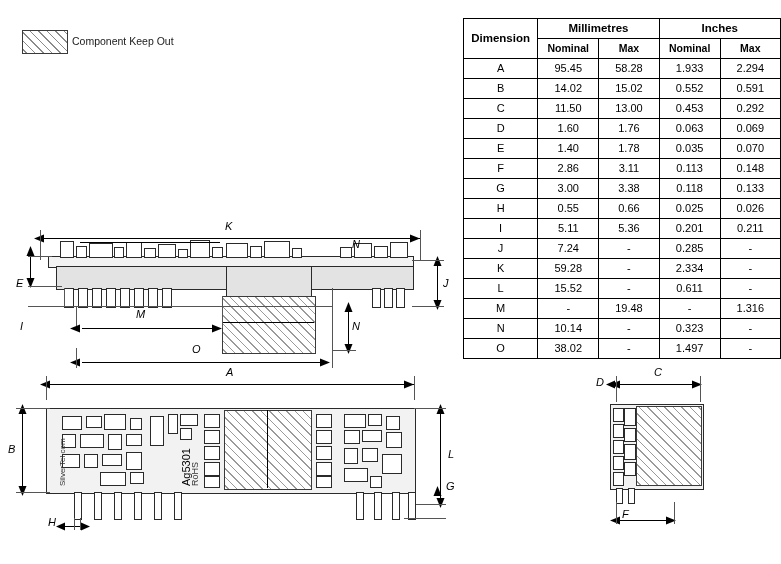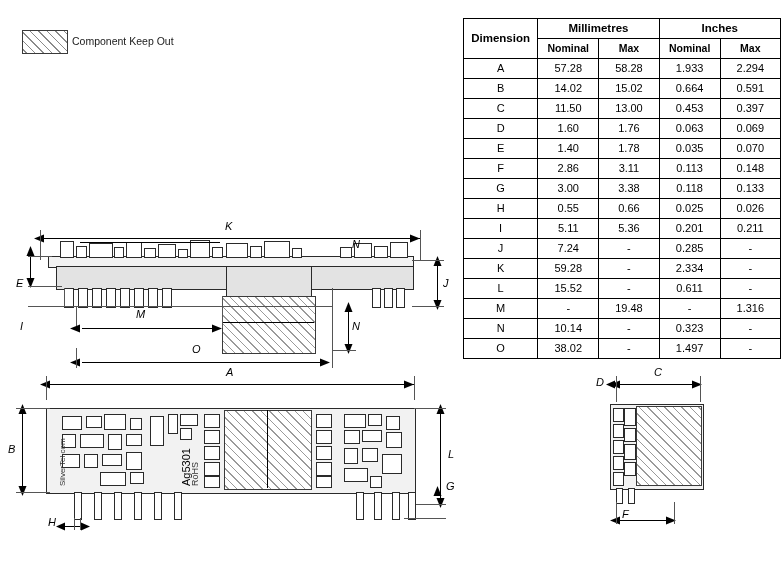--- a/index.html
+++ b/index.html
@@ -126,38 +126,38 @@
       <tr>
         <th class="numcol hdr-sub">Nominal</th>
         <th class="numcol hdr-sub">Max</th>
         <th class="numcol hdr-sub">Nominal</th>
         <th class="numcol hdr-sub">Max</th>
       </tr>
     </thead>
     <tbody id="dim-table-body">
         <tr>
           <td class="dimcol">A</td>
-          <td class="numcol">57.28</td>
+          <td class="numcol">95.45</td>
           <td class="numcol">58.28</td>
           <td class="numcol">1.933</td>
           <td class="numcol">2.294</td>
         </tr>
         <tr>
           <td class="dimcol">B</td>
           <td class="numcol">14.02</td>
           <td class="numcol">15.02</td>
-          <td class="numcol">0.664</td>
+          <td class="numcol">0.552</td>
           <td class="numcol">0.591</td>
         </tr>
         <tr>
           <td class="dimcol">C</td>
           <td class="numcol">11.50</td>
           <td class="numcol">13.00</td>
           <td class="numcol">0.453</td>
-          <td class="numcol">0.397</td>
+          <td class="numcol">0.292</td>
         </tr>
         <tr>
           <td class="dimcol">D</td>
           <td class="numcol">1.60</td>
           <td class="numcol">1.76</td>
           <td class="numcol">0.063</td>
           <td class="numcol">0.069</td>
         </tr>
         <tr>
           <td class="dimcol">E</td>

